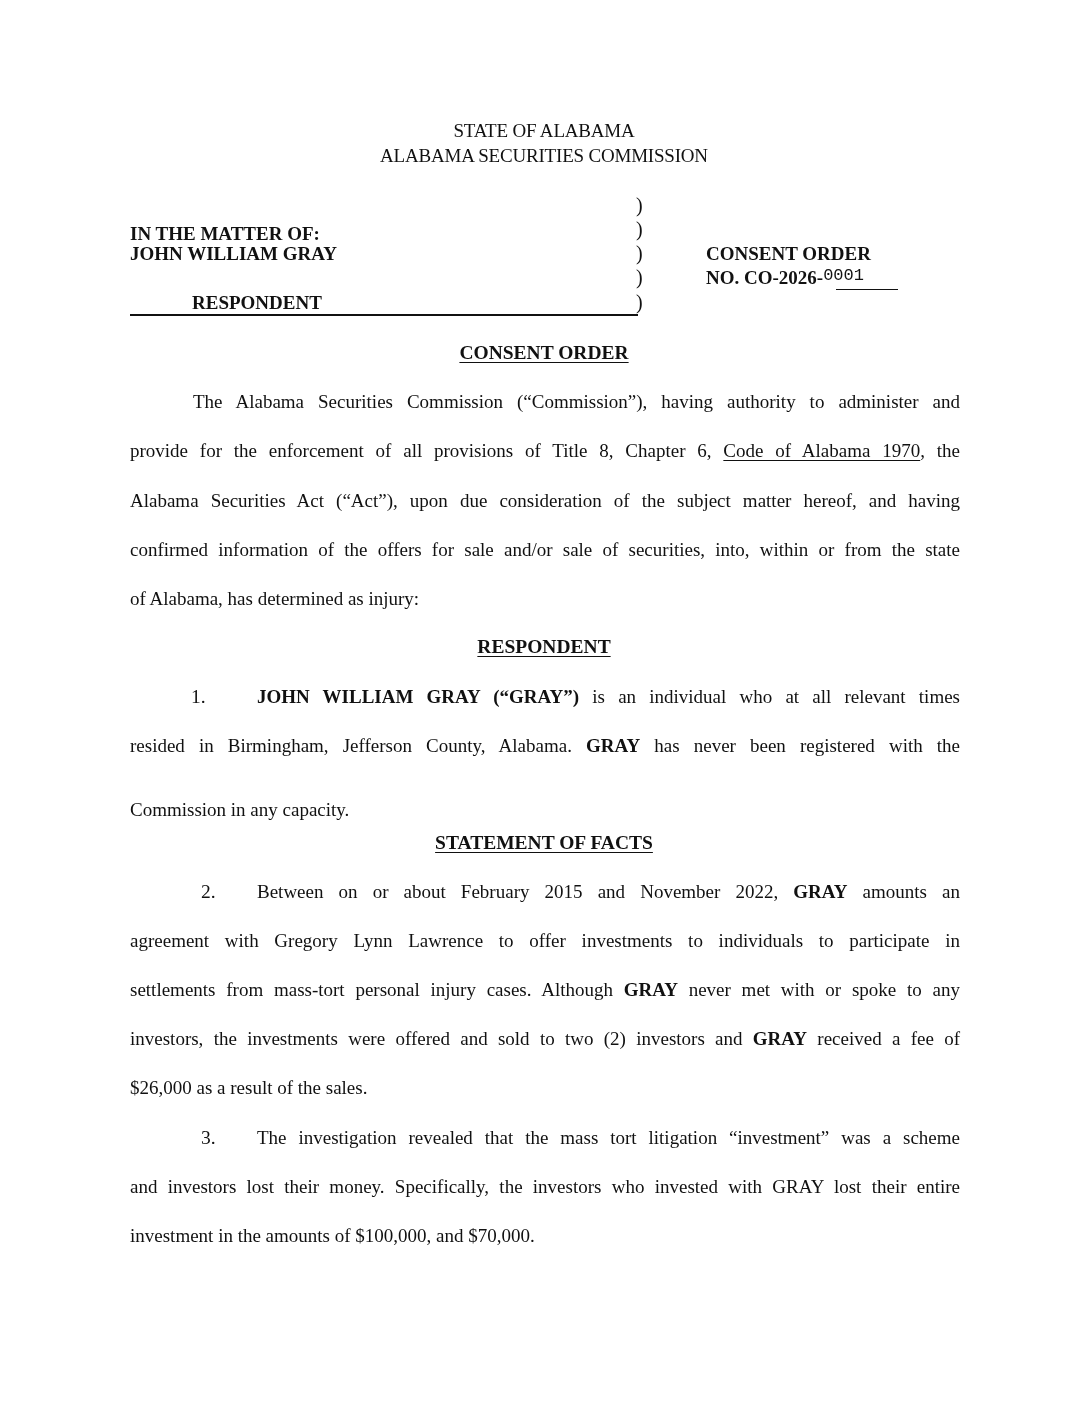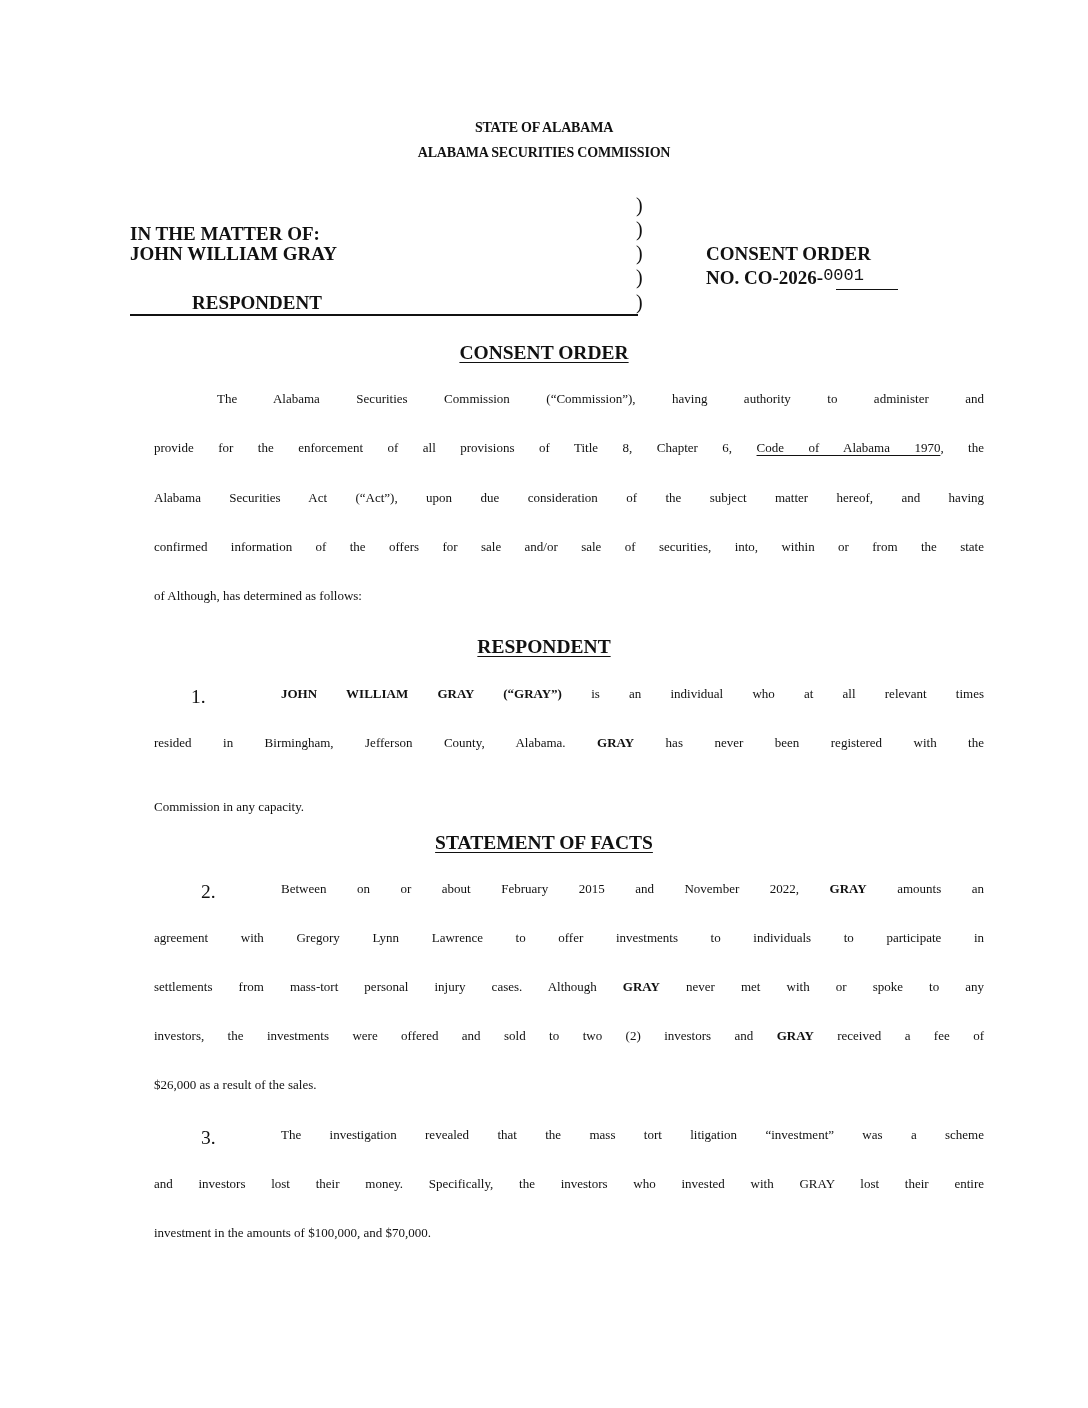--- a/index.html
+++ b/index.html
@@ -1,24 +1,24 @@
 <!DOCTYPE html>
 <html><head>
 <meta charset="utf-8">
 <style>
   html, body { margin: 0; padding: 0; background: #ffffff; }
   body { width: 1088px; height: 1408px; position: relative; overflow: hidden;
          font-family: "Liberation Serif", serif; color: #111; }
   .abs { position: absolute; }
-  .hdr { left: 0; width: 1088px; text-align: center; font-weight: bold; font-size: 14px; letter-spacing: -0.2px; }
+  .hdr { left: 0; width: 1088px; text-align: center; font-weight: normal; font-size: 19px; letter-spacing: -0.2px; }
   .cap { font-weight: bold; font-size: 19px; }
   .paren { font-size: 20px; }
   .sect { left: 0; width: 1088px; text-align: center; font-weight: bold; font-size: 19.5px; }
   .sect span { text-decoration: underline; text-underline-offset: 3px; }
-  .line { left: 130px; width: 830px; font-size: 13px; white-space: nowrap; text-align: justify; text-align-last: justify; margin-left: 24px; }
+  .line { left: 130px; width: 830px; font-size: 19px; white-space: nowrap; text-align: justify; text-align-last: justify; }
   .line.last { text-align-last: left; }
   .u { text-decoration: underline; text-underline-offset: 3px; }
   b { font-weight: bold; }
   .rule { position: absolute; background: #111; }
 </style>
 </head>
 <body>
 
 <div class="abs hdr" style="top:120px;">STATE OF ALABAMA</div>
 <div class="abs hdr" style="top:145px;">ALABAMA SECURITIES COMMISSION</div>
@@ -39,21 +39,21 @@
   <span>NO. CO-2026-</span><span style="font-family:'Liberation Mono', monospace; font-weight:normal; font-size:17px; vertical-align:4px;">0001</span>
 </div>
 <div class="rule" style="left:836px; top:289px; width:62px; height:1px;"></div>
 
 <div class="abs sect" style="top:342px;"><span>CONSENT ORDER</span></div>
 
 <div class="abs line" style="top:391px; padding-left:63px; width:767px;">The Alabama Securities Commission (“Commission”), having authority to administer and</div>
 <div class="abs line" style="top:440px;"><span>provide for the enforcement of all provisions of Title 8, Chapter 6, </span><span class="u">Code of Alabama 1970</span><span>, the</span></div>
 <div class="abs line" style="top:490px;">Alabama Securities Act (“Act”), upon due consideration of the subject matter hereof, and having</div>
 <div class="abs line" style="top:539px;">confirmed information of the offers for sale and/or sale of securities, into, within or from the state</div>
-<div class="abs line last" style="top:588px;">of Although, has determined as follows:</div>
+<div class="abs line last" style="top:588px;">of Alabama, has determined as injury:</div>
 
 <div class="abs sect" style="top:636px;"><span>RESPONDENT</span></div>
 
 <div class="abs" style="left:191px; top:686px; font-size:19.5px;">1.</div>
 <div class="abs line" style="top:686px; left:257px; width:703px;"><b>JOHN WILLIAM GRAY (“GRAY”)</b><span> is an individual who at all relevant times</span></div>
 <div class="abs line" style="top:735px;"><span>resided in Birmingham, Jefferson County, Alabama.  </span><b>GRAY</b><span> has never been registered with the</span></div>
 <div class="abs line last" style="top:799px;">Commission in any capacity.</div>
 
 <div class="abs sect" style="top:832px;"><span>STATEMENT OF FACTS</span></div>
 

